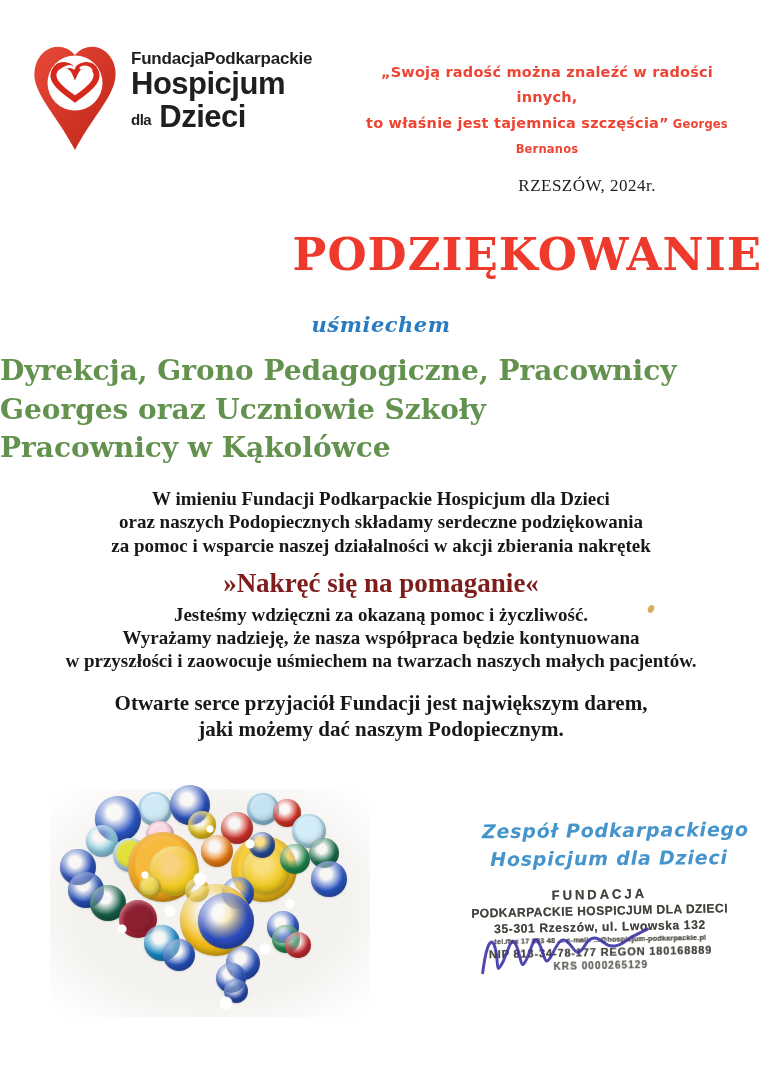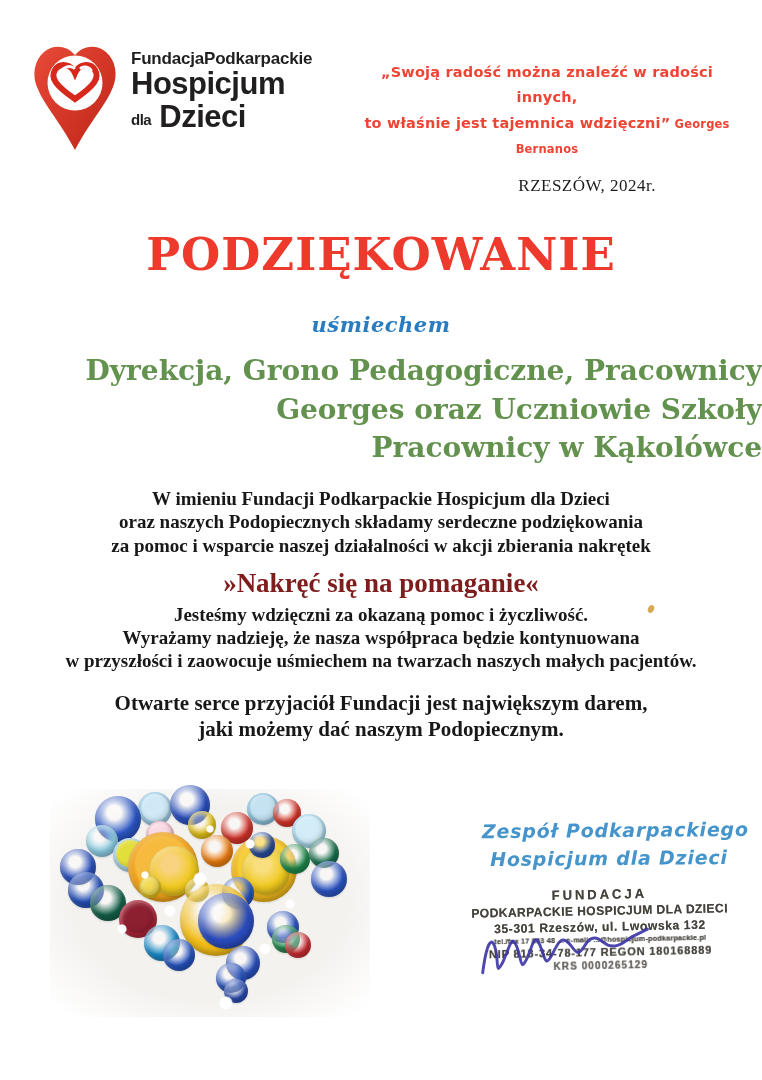--- a/index.html
+++ b/index.html
@@ -29,33 +29,33 @@
     font-weight:700;font-size:14.5px;line-height:1.75;
     color:#ee4433;letter-spacing:0.2px;max-width:370px;
   }
   .quote .author{font-size:11.5px;font-weight:700;margin-left:4px;}
 
   
   .date{position:absolute;top:176px;right:106px;font-size:17px;color:#1c1c1c;letter-spacing:0.5px;}
 
   
   .title{
-    position:absolute;top:228px;left:0;width:100%;text-align:center;margin:0;
+    position:absolute;top:228px;left:0;width:100%;text-align:right;margin:0;
     font-family:"DejaVu Serif","Liberation Serif",serif;
     font-size:45px;font-weight:800;letter-spacing:1px;
     color:#ee3a2c;
   }
   .subtitle{
     position:absolute;top:312px;left:0;width:100%;text-align:center;
     font-family:"DejaVu Serif","Liberation Serif",serif;
     font-style:italic;font-weight:700;font-size:21px;
     color:#2a7cc0;letter-spacing:0.5px;
   }
   .recipients{
-    position:absolute;top:352px;left:0;width:100%;text-align:right;
+    position:absolute;top:352px;left:0;width:100%;text-align:left;
     font-family:"DejaVu Serif","Liberation Serif",serif;
     font-weight:800;font-size:28px;line-height:1.38;
     color:#63924e;
   }
 
   
   .para{position:absolute;left:0;width:100%;text-align:center;font-weight:700;color:#181818;}
   .p1{top:487px;font-size:19px;line-height:1.23;}
   .slogan{
     position:absolute;top:568px;left:0;width:100%;text-align:center;
@@ -124,21 +124,21 @@
       </svg>
       <div class="logo-text">
         <div class="lt1"><span class="light">Fundacja</span><span class="bold">Podkarpackie</span></div>
         <div class="lt2">Hospicjum</div>
         <div class="lt3"><span class="small">dla</span> <span>Dzieci</span></div>
       </div>
     </div>
 
     <div class="quote">
       <div>„Swoją radość można znaleźć w radości innych,</div>
-      <div><span>to właśnie jest tajemnica wdzięczni”</span><span class="author">Georges Bernanos</span></div>
+      <div><span>to właśnie jest tajemnica szczęścia”</span><span class="author">Georges Bernanos</span></div>
     </div>
   </div>
 
   <div class="date">RZESZÓW, 2024r.</div>
 
   <h1 class="title">PODZIĘKOWANIE</h1>
   <div class="subtitle">uśmiechem</div>
 
   <div class="recipients">
     <div>Dyrekcja, Grono Pedagogiczne, Pracownicy</div>

